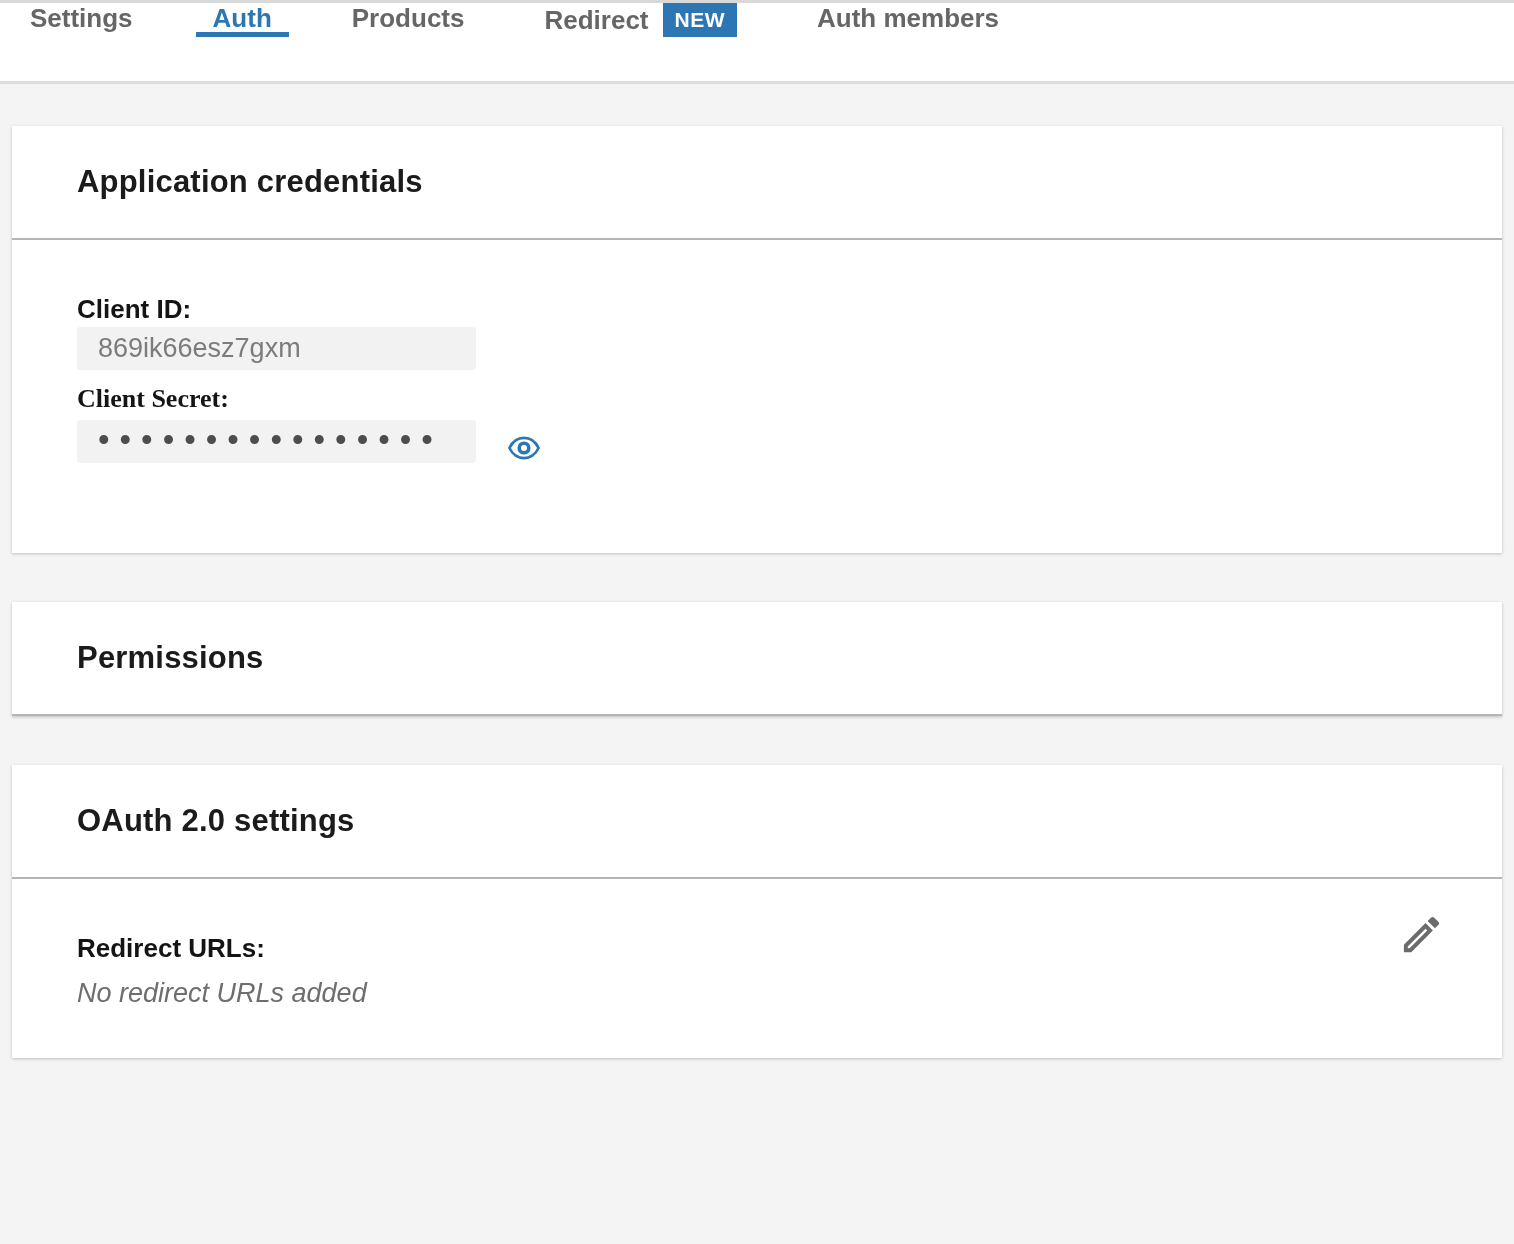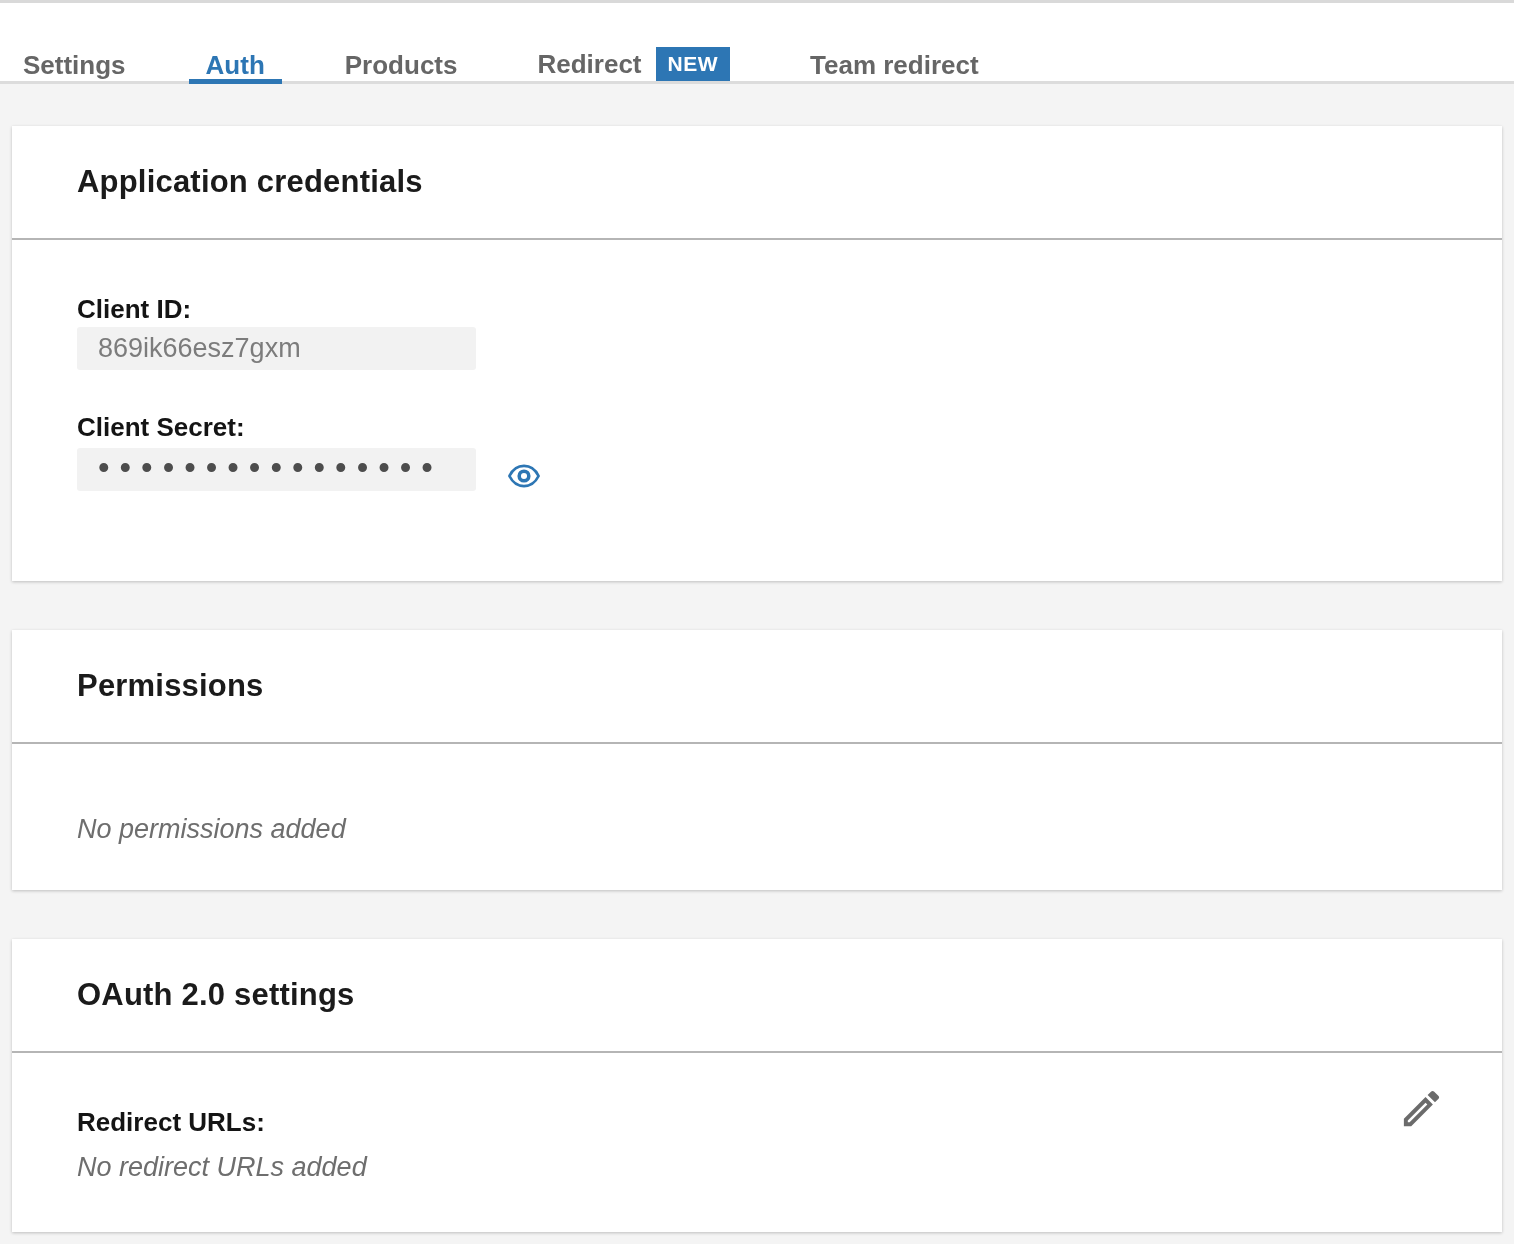--- a/index.html
+++ b/index.html
@@ -11,22 +11,22 @@
     overflow: hidden;
   }
   .top-strip { height: 3px; background: #d9d9d9; }
 
   
   .tabbar {
     background: #ffffff;
     height: 81px;
     border-bottom: 3px solid #dcdcdc;
     display: flex;
-    align-items: flex-end;
-    padding-left: 6px;
+    align-items: flex-start;
+    padding-left: 13px;
   }
   .tab {
     display: flex;
     align-items: center;
     padding: 0 17px;
     margin-right: 46px;
     font-size: 26px;
     font-weight: 600;
     color: #666666;
     position: relative;
@@ -74,21 +74,21 @@
     letter-spacing: 0.2px;
   }
   .card-body { padding: 54px 65px 88px; position: relative; }
 
   .field-label {
     font-size: 26px;
     font-weight: 700;
     color: #141414;
     line-height: 30px;
   }
-  .label-secret { margin-top: 42px; }
+  .label-secret { margin-top: 14px; font-family: Liberation Serif, serif; }
 
   .input-box {
     margin-top: 3px;
     width: 399px;
     height: 43px;
     background: #f2f2f2;
     border-radius: 3px;
     line-height: 43px;
     padding-left: 21px;
     font-size: 27px;
@@ -154,21 +154,21 @@
     <span>Auth</span>
   </div>
   <div class="tab">
     <span>Products</span>
   </div>
   <div class="tab">
     <span>Redirect</span>
     <span class="badge">NEW</span>
   </div>
   <div class="tab">
-    <span>Team redirect</span>
+    <span>Auth members</span>
   </div>
 </nav>
 
 <main>
 
   <section class="card">
     <header class="card-header">
       <h2 class="card-title">Application credentials</h2>
     </header>
     <div class="card-body">
@@ -191,23 +191,20 @@
           </span>
         </button>
       </div>
     </div>
   </section>
 
   <section class="card">
     <header class="card-header">
       <h2 class="card-title">Permissions</h2>
     </header>
-    <div class="card-body body-permissions">
-      <div class="empty-text">No permissions added</div>
-    </div>
   </section>
 
   <section class="card">
     <header class="card-header">
       <h2 class="card-title">OAuth 2.0 settings</h2>
     </header>
     <div class="card-body body-oauth">
       <div class="field-label">Redirect URLs:</div>
       <div class="empty-text">No redirect URLs added</div>
       <button class="edit-btn">

